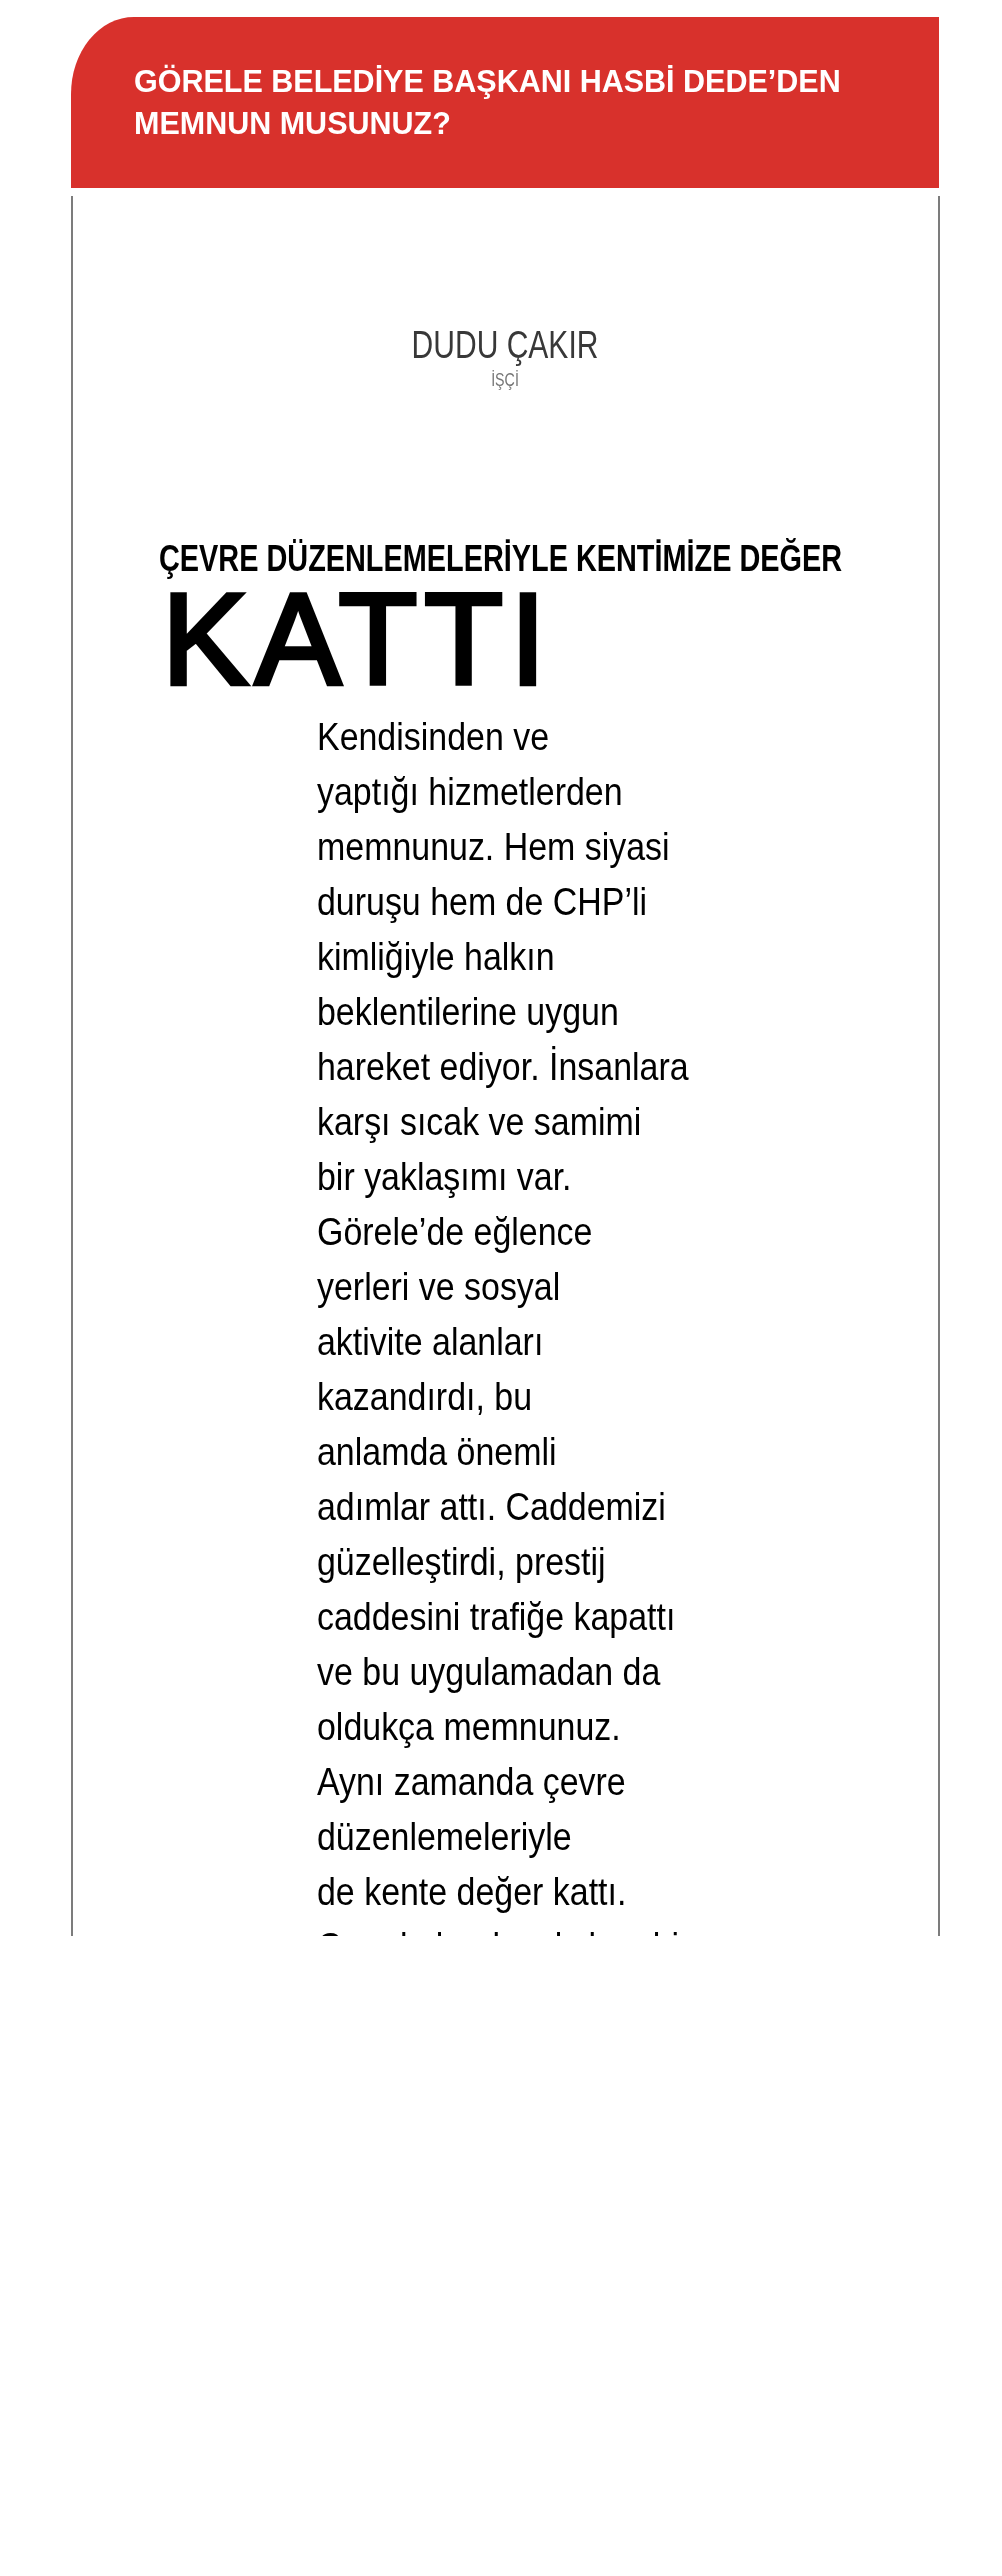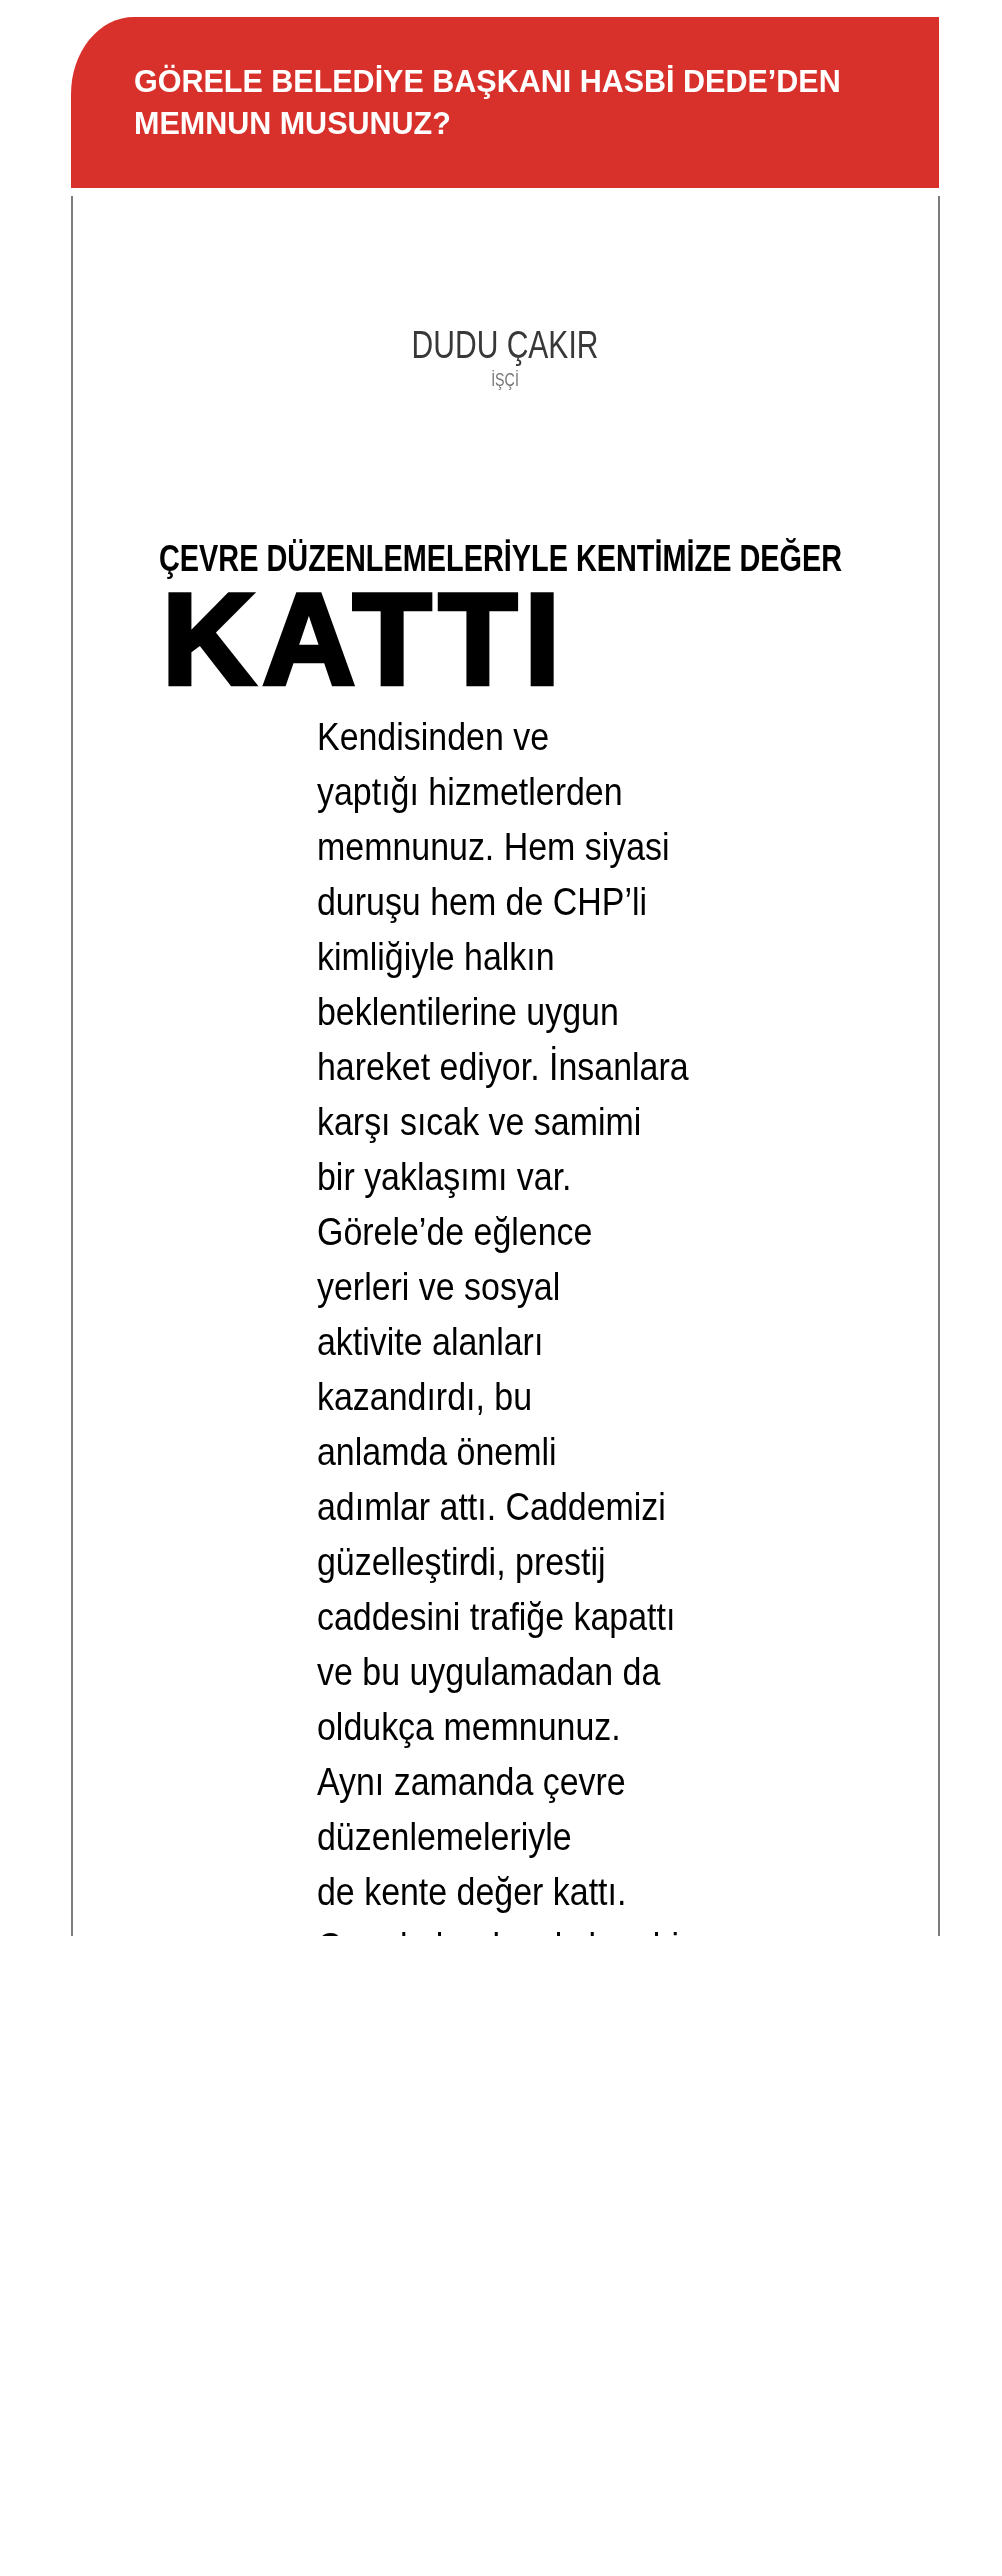--- a/index.html
+++ b/index.html
@@ -87,21 +87,21 @@
     transform: scaleX(0.78);
     transform-origin: left top;
     white-space: nowrap;
   }
   .headline-big {
     position: absolute;
     left: 162px;
     top: 575px;
     font-size: 129px;
     line-height: 129px;
-    font-weight: bold;
+    font-weight: normal;
     letter-spacing: 7px;
     color: #000000;
     -webkit-text-stroke: 4.4px #000000;
     white-space: nowrap;
     text-align: center;
   }
 
   .article-body {
     position: absolute;
     left: 317px;

